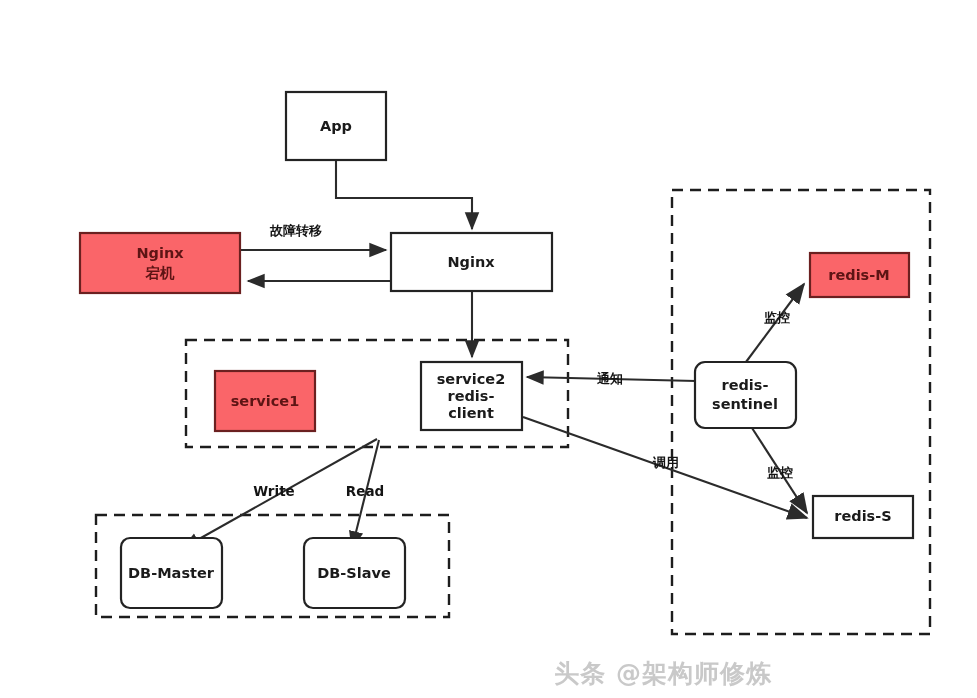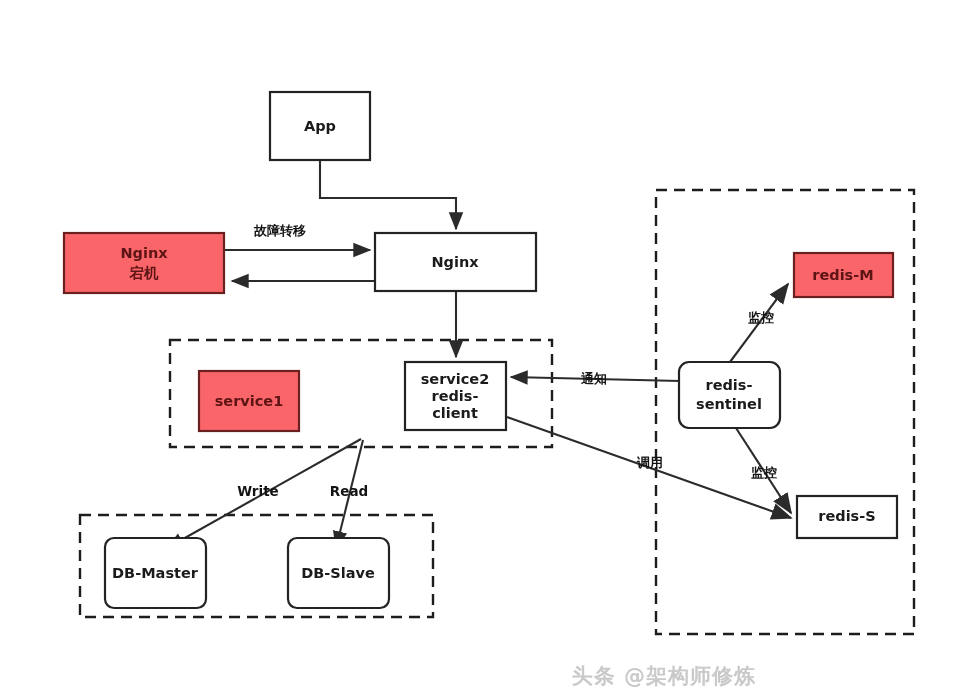--- a/index.html
+++ b/index.html
@@ -11,20 +11,21 @@
     width: 977px;
     height: 698px;
     overflow: hidden;
     font-family: "DejaVu Sans", "Liberation Sans", sans-serif;
   }
   #diagram-root {
     position: relative;
     width: 774px;
     height: 698px;
     background: #ffffff;
+    padding-left: 16px;
   }
   svg#diagram {
     display: block;
     width: 977px;
     height: 698px;
   }
   .node-rect {
     fill: #ffffff;
     stroke: #232323;
     stroke-width: 2.2;
@@ -67,21 +68,21 @@
     dominant-baseline: middle;
   }
   .edge-label.cjk {
     font-size: 13px;
   }
   .watermark-text {
     position: absolute;
     right: 18px;
     bottom: 8px;
     font-family: "DejaVu Sans", "Liberation Sans", sans-serif;
-    font-size: 21px;
+    font-size: 25px;
     font-weight: 700;
     color: #c9c9c9;
     letter-spacing: 1px;
     white-space: nowrap;
     user-select: none;
   }
 </style>
 </head>
 <body>
 

